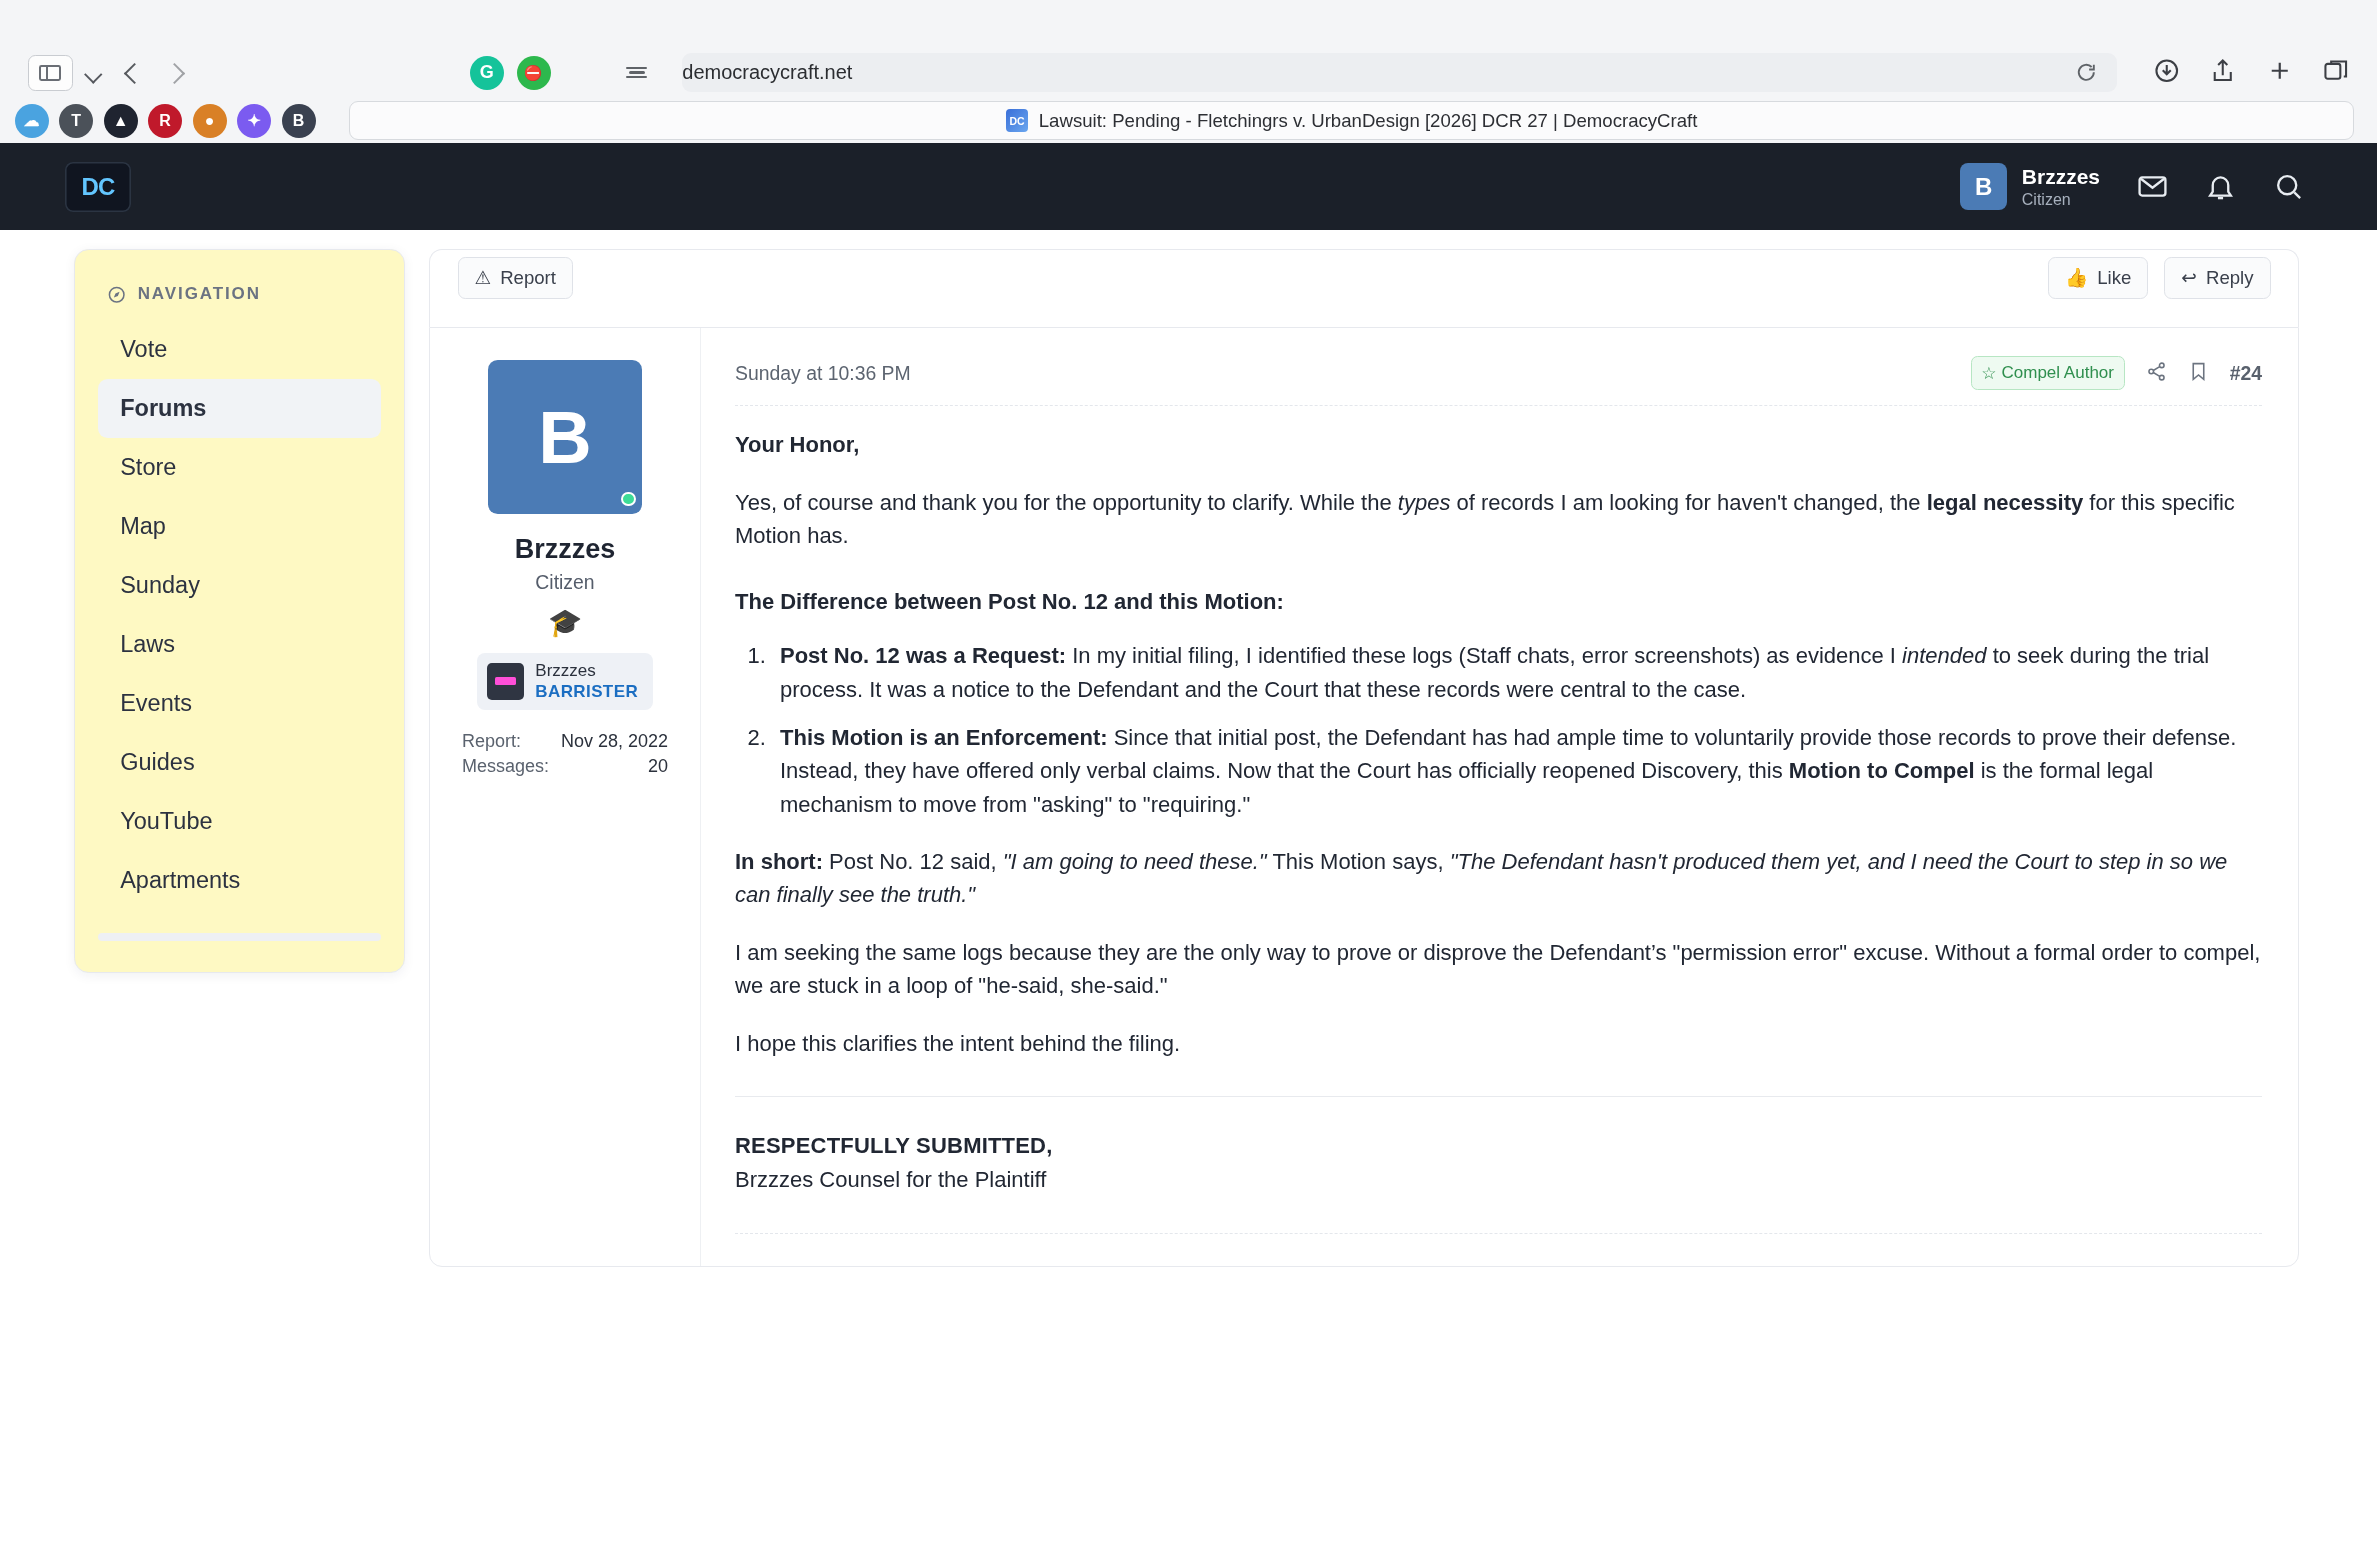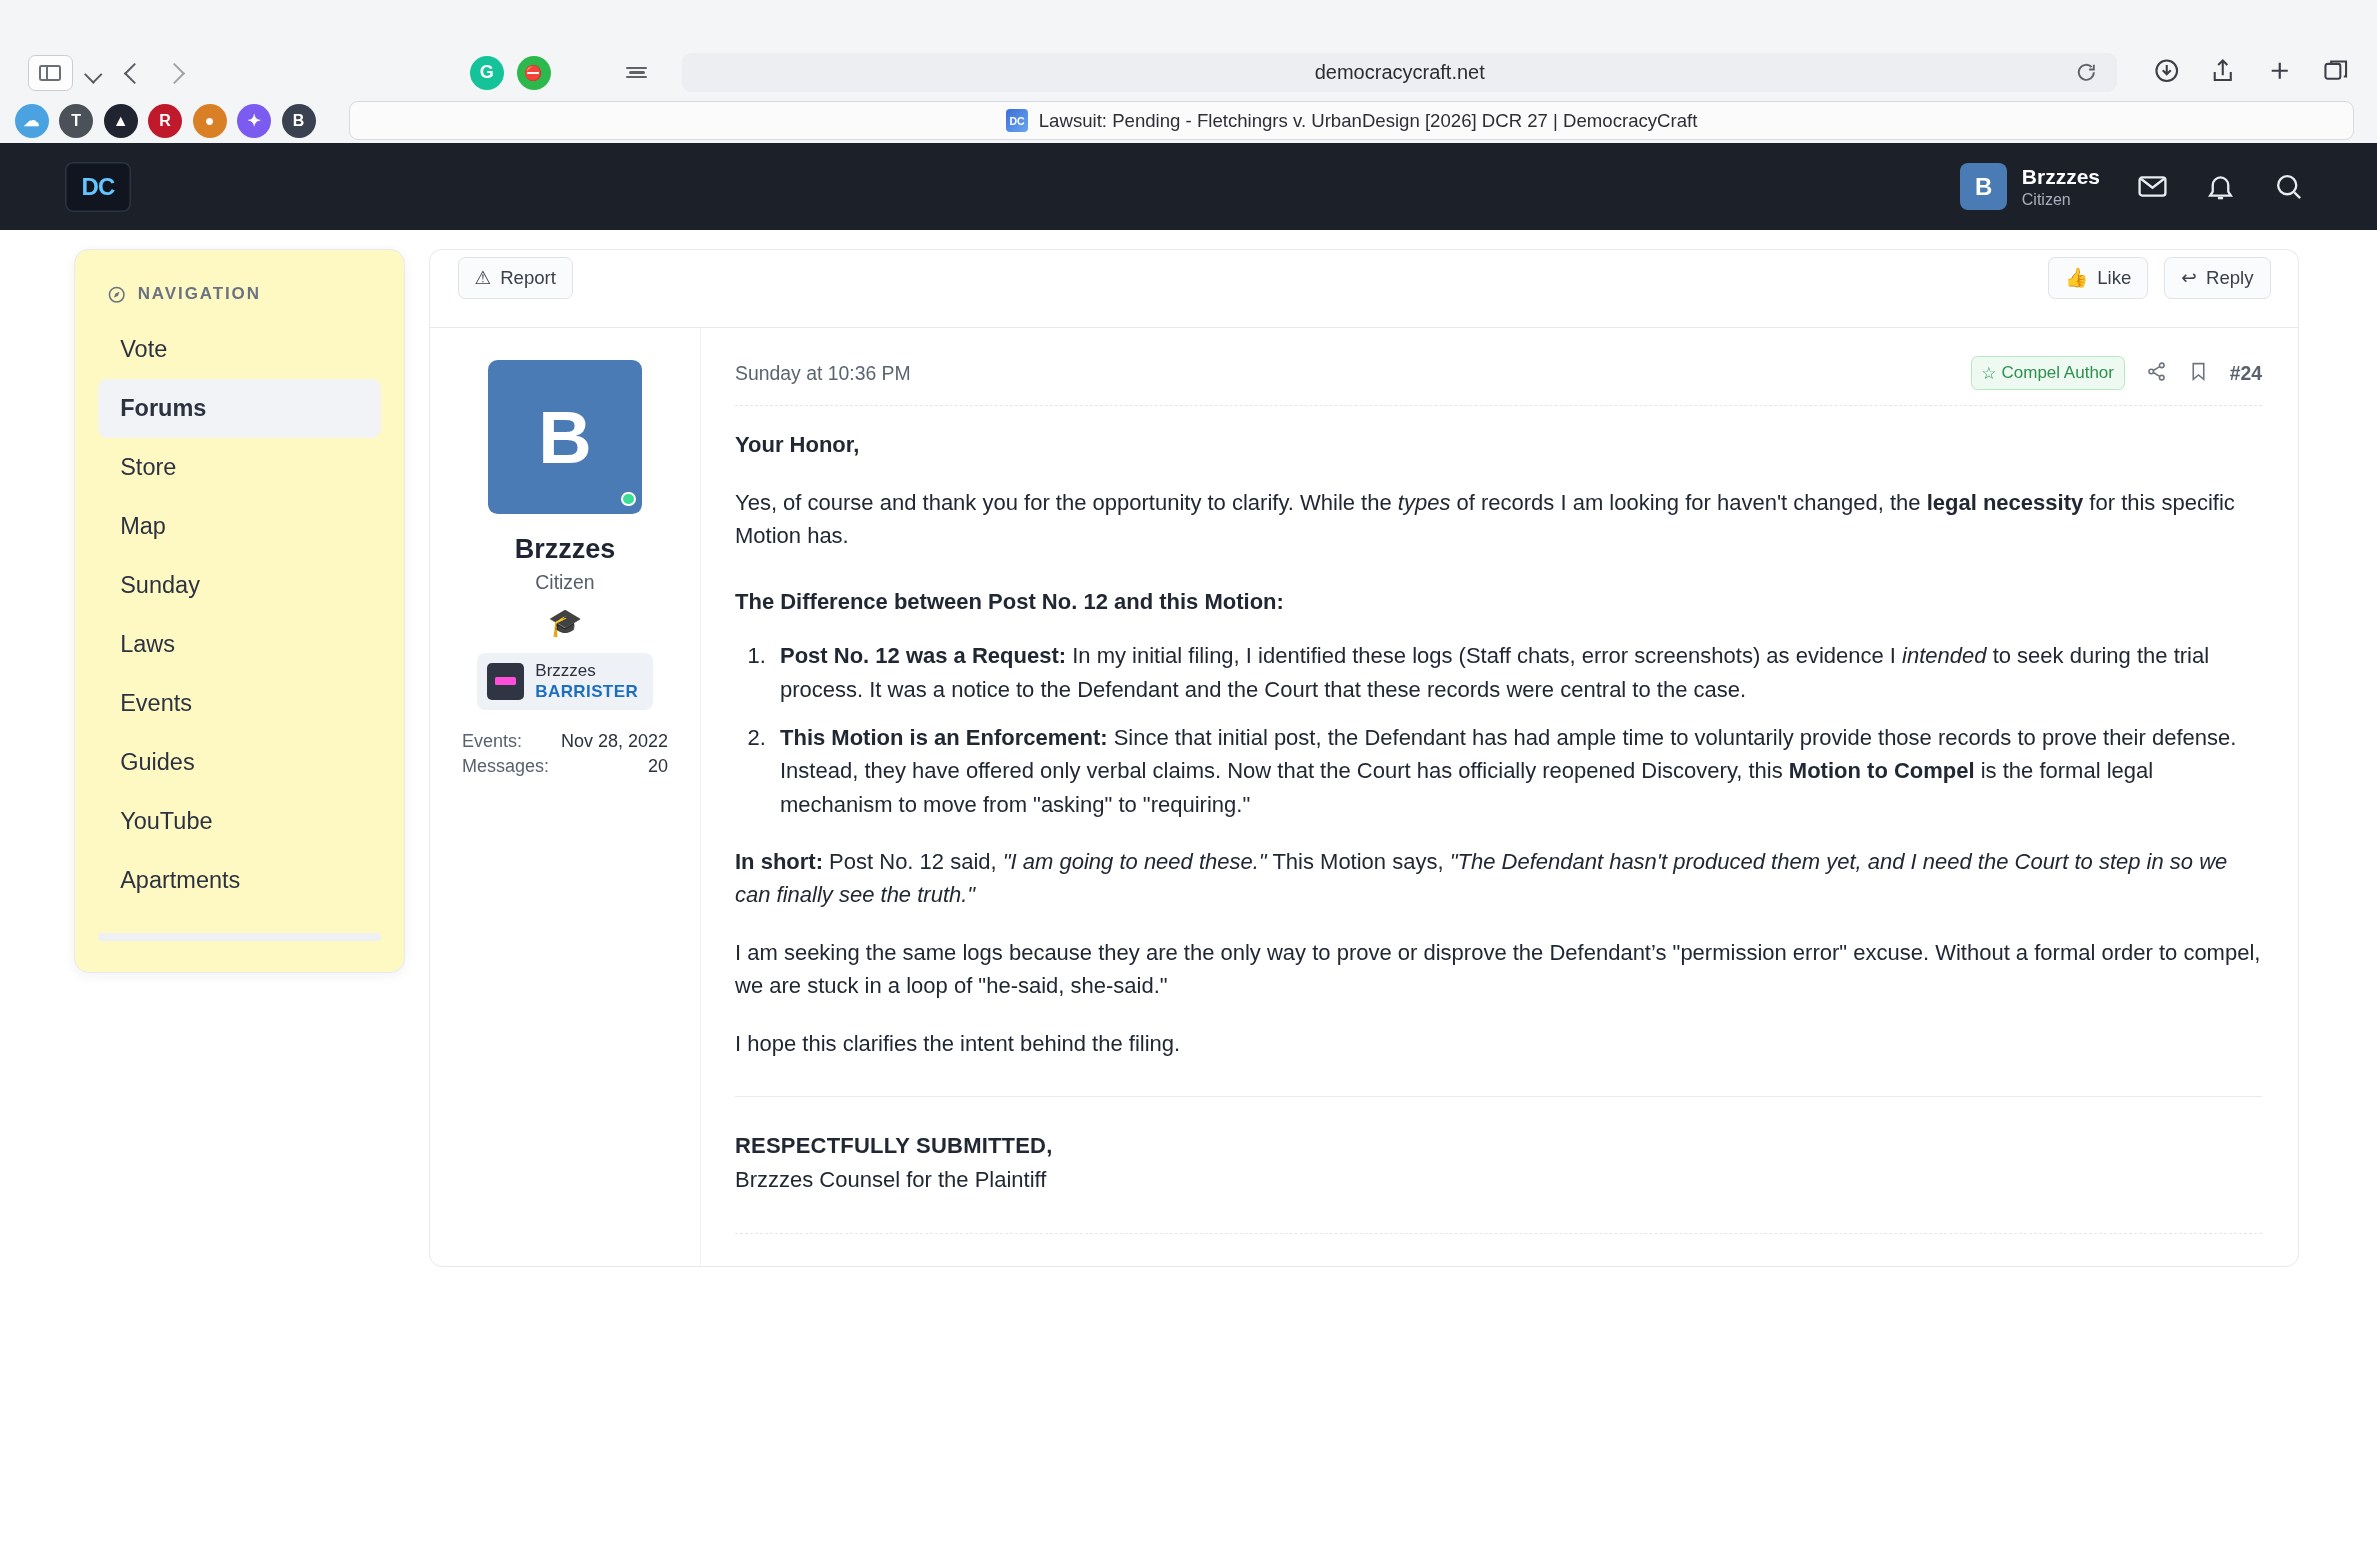--- a/index.html
+++ b/index.html
@@ -78,21 +78,21 @@
   .reader-ic i:nth-child(1){ width: 21px;}
   .reader-ic i:nth-child(2){ width: 16px;}
   .reader-ic i:nth-child(3){ width: 21px;}
   .urlbar {
     flex: 1;
     height: 39px;
     background: #eceef1;
     border-radius: 9px;
     display: flex;
     align-items: center;
-    justify-content: center;
+    justify-content: flex-start;
     position: relative;
     margin: 0 16px;
   }
   .urlbar .url-text {
     font-size: 20px;
     color: #2b2d31;
   }
   .reload {
     position: absolute; right: 19.4px; width: 22.6px; height: 22.6px;
   }
@@ -513,21 +513,21 @@
                 <div class="mini-av">
                     <span></span>
                   </div>
                 <div>
                   <div class="b-name">Brzzzes</div>
                   <div class="b-tag">BARRISTER</div>
                 </div>
               </div>
               <div class="p-meta">
                 <div class="row">
-                  <span class="lbl">Events:</span>
+                  <span class="lbl">Report:</span>
                   <span class="val">Nov 28, 2022</span>
                 </div>
                 <div class="row">
                   <span class="lbl">Messages:</span>
                   <span class="val">20</span>
                 </div>
               </div>
             </div>
 
             <div class="post-main">

